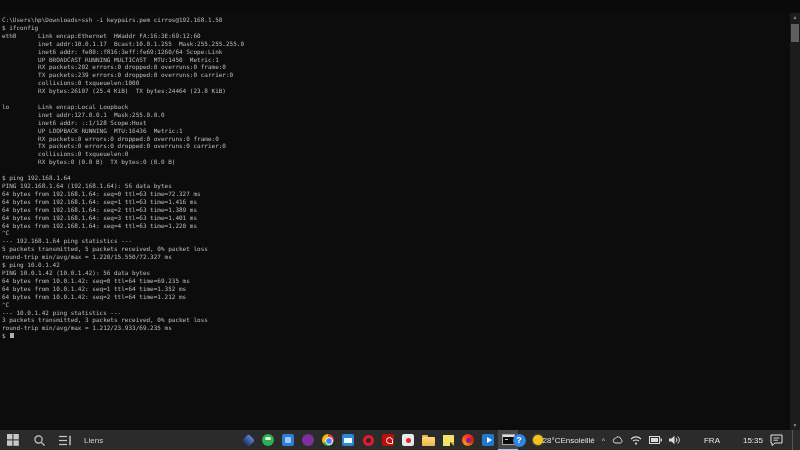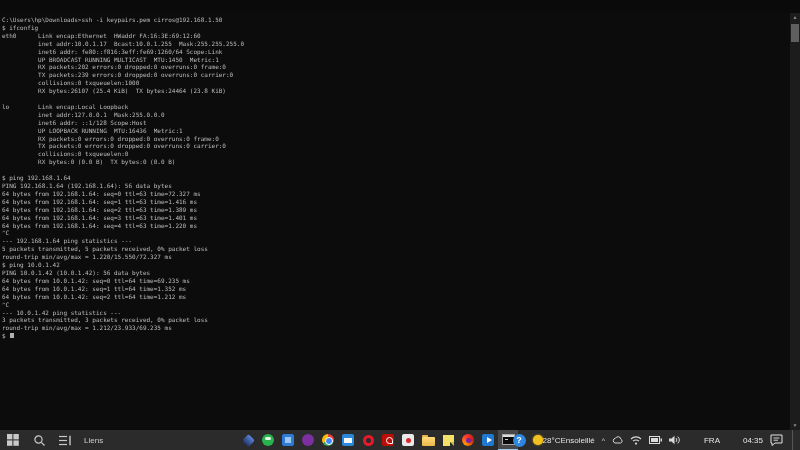--- a/index.html
+++ b/index.html
@@ -247,21 +247,21 @@
         <rect x="0.5" y="0.5" width="10" height="7" fill="none" stroke="#d9d9d9" stroke-width="1"></rect>
         <rect x="2" y="2" width="7" height="4" fill="#d9d9d9"></rect>
         <rect x="11.5" y="2.5" width="1.5" height="3" fill="#d9d9d9"></rect>
       </svg>
       <svg class="tray-svg" width="12" height="10" viewBox="0 0 12 10">
         <polygon points="0,3.5 2.5,3.5 5.5,0.8 5.5,9.2 2.5,6.5 0,6.5" fill="#d9d9d9"></polygon>
         <path d="M7 3 a3 3 0 0 1 0 4" fill="none" stroke="#d9d9d9" stroke-width="1"></path>
         <path d="M8.8 1.6 a5 5 0 0 1 0 6.8" fill="none" stroke="#d9d9d9" stroke-width="1"></path>
       </svg>
       <span class="lang">FRA</span>
-      <span class="clock">04:35</span>
+      <span class="clock">15:35</span>
       <svg class="tray-svg" width="13" height="12" viewBox="0 0 13 12">
         <path d="M1 1 h11 v8 h-7 l-3 2.5 v-2.5 h-1 z" fill="none" stroke="#e3e3e3" stroke-width="1"></path>
         <line x1="3.5" y1="4" x2="9.5" y2="4" stroke="#e3e3e3" stroke-width="0.9"></line>
         <line x1="3.5" y1="6.2" x2="8" y2="6.2" stroke="#e3e3e3" stroke-width="0.9"></line>
       </svg>
       <div class="showdesk"></div>
     </div>
   </div>
 </div>
 

